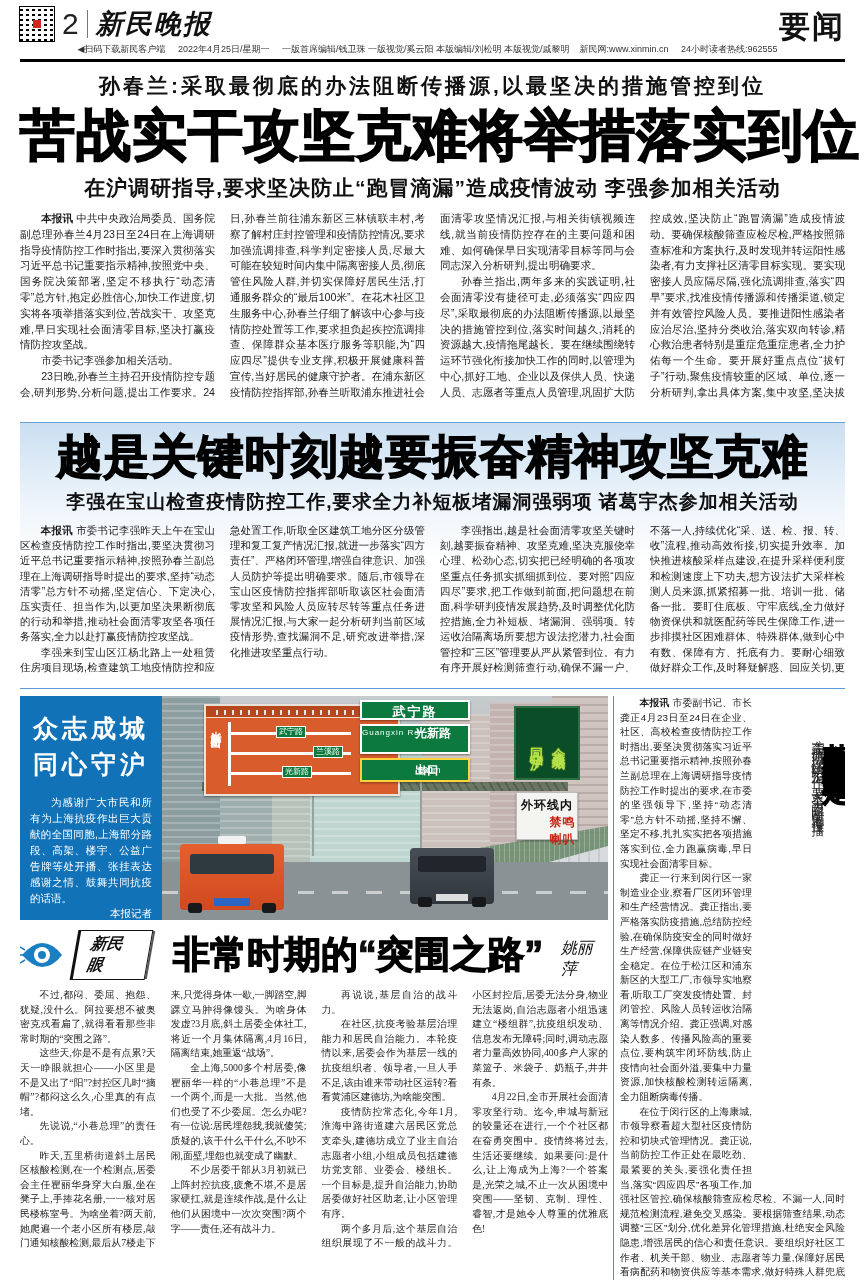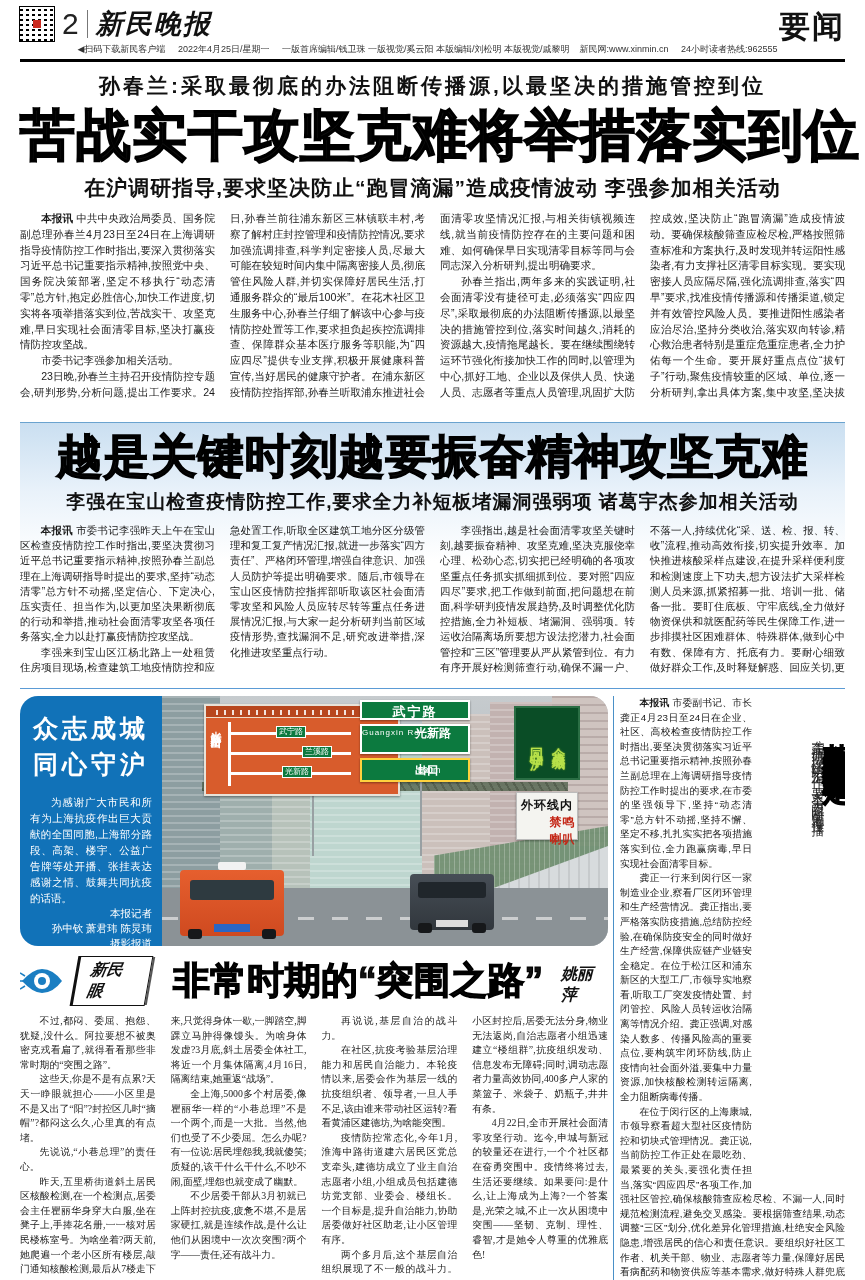--- a/index.html
+++ b/index.html
@@ -37,21 +37,21 @@
         background:linear-gradient(180deg,#cadff1 0%,#e9f2fa 26%,#ffffff 52%);
         padding:5px 0 7px;}
   .headline2{margin:2px 0 0;text-align:center;font-size:46px;line-height:52px;font-weight:900;
              letter-spacing:1px;-webkit-text-stroke:1.4px #000;white-space:nowrap;}
   .subhead2{text-align:center;font-size:19px;font-weight:700;letter-spacing:1px;margin:7px 0 8px;}
   .cols2{column-count:4;height:158px;font-size:10.4px;line-height:15.2px;color:#1a1a1a;}
   
   .midgrid{display:grid;grid-template-columns:588px 12px 225px;margin-top:7px;height:596px;}
   .vdivider{background:linear-gradient(90deg,transparent 5px,#4a90c7 5px 6px,transparent 6px);}
   
-  .photo-block{display:flex;height:250px;overflow:hidden;border-radius:18px;}
+  .photo-block{display:flex;height:224px;overflow:hidden;}
   .photo-panel{width:142px;background:#1172b8;color:#fff;box-sizing:border-box;padding:14px 10px 8px;
                display:flex;flex-direction:column;}
   .panel-title{text-align:center;font-size:25px;font-weight:900;letter-spacing:4px;line-height:36px;}
   .panel-caption{font-size:10.5px;line-height:16px;text-indent:2em;text-align:justify;margin:12px 0 0;}
   .panel-credit{margin-top:auto;text-align:right;font-size:10.5px;line-height:15px;}
   .photo-scene{position:relative;flex:1;overflow:hidden;background:linear-gradient(#c6cbce,#adb5ba 60%,#9aa3a8);}
   .photo-scene *{position:absolute;box-sizing:border-box;}
   .bldg{top:0;bottom:55px;background-image:repeating-linear-gradient(180deg,rgba(255,255,255,.22) 0 2px,transparent 2px 7px);}
   .b1{left:0;width:58px;background-color:#8d9ea1;}
   .b2{left:58px;width:52px;top:12px;background-color:#9fafad;}
@@ -76,21 +76,21 @@
   .sign-orange{left:42px;top:8px;width:196px;height:92px;background:#d85c2c;border:2px solid #e8e2d8;
                box-shadow:0 1px 2px rgba(0,0,0,.4);}
   .sign-orange .strip{left:0;right:0;top:0;height:12px;background:#b8471e;border-bottom:1px solid #f0ddc9;
         background-image:repeating-linear-gradient(90deg,rgba(255,255,255,.85) 4px 6px,transparent 6px 12px);background-size:90% 5px;background-position:6px 4px;background-repeat:no-repeat;}
   .sign-orange .stem{left:22px;top:16px;width:3px;bottom:8px;background:#fff;}
   .sign-orange .br{height:3px;background:#fff;left:25px;width:120px;}
   .r1{top:26px;} .r2{top:46px;} .r3{top:66px;}
   .exit-v{left:2px;top:16px;width:16px;bottom:4px;writing-mode:vertical-rl;color:#fff;font-size:11px;
           font-weight:700;letter-spacing:2px;line-height:16px;}
   .gpatch{background:#0c7a3f;color:#fff;font-size:8px;line-height:10px;text-align:center;border:1px solid #fff;padding:0 2px;}
-  .gp1{left:70px;top:20px;} .gp2{left:96px;top:40px;} .gp3{left:76px;top:60px;}
+  .gp1{left:70px;top:20px;} .gp2{left:107px;top:40px;} .gp3{left:76px;top:60px;}
   .sign-green{left:198px;top:4px;width:110px;background:#0c7a3f;border:2px solid #fff;color:#fff;
               text-align:center;box-shadow:0 1px 2px rgba(0,0,0,.4);}
   .sg1{height:20px;font-size:13px;font-weight:700;line-height:19px;letter-spacing:2px;}
   .sg2{top:28px;height:30px;font-size:12px;font-weight:700;line-height:14px;}
   .sg2 small{display:block;font-size:8px;font-weight:400;letter-spacing:1px;}
   .sg3{top:62px;height:24px;font-size:12px;font-weight:700;line-height:20px;border-color:#ffd23e;}
   .sg3 small{font-size:9px;font-weight:400;margin-left:3px;}
   .led{left:352px;top:10px;width:66px;height:74px;background:#0a4d26;border:2px solid #2a6e44;
        display:flex;align-items:center;justify-content:center;gap:4px;}
   .led span{writing-mode:vertical-rl;color:#b8e24a;font-size:13px;font-weight:700;letter-spacing:3px;
@@ -115,21 +115,21 @@
   
   .eye-sec{margin-top:10px;}
   .eye-head{display:flex;align-items:center;gap:10px;height:50px;}
   .eye-icon{flex:0 0 auto;line-height:0;}
   .eye-label-box{border:1px solid #111;border-left:3px solid #111;transform:skewX(-10deg);
                  padding:3px 12px;font-size:16px;font-weight:900;font-style:italic;background:#fff;
                  box-shadow:3px 0 0 -1px #555;}
   .eye-headline{margin:0 0 0 14px;font-size:37px;font-weight:900;-webkit-text-stroke:1.2px #000;
                 letter-spacing:0;white-space:nowrap;}
   .eye-author{margin-left:8px;font-family:"Liberation Serif","DejaVu Serif",serif;font-style:italic;
-              font-size:16px;align-self:flex-end;font-weight:bold;}
+              font-size:16px;align-self:flex-end;}
   .cols-eye{column-count:4;height:268px;font-size:9.8px;line-height:14.6px;margin-top:8px;
             font-family:"Liberation Serif","DejaVu Serif",serif;color:#222;}
   
   .gong{font-size:9.8px;line-height:14.6px;text-align:justify;color:#1a1a1a;height:596px;overflow:hidden;}
   .v-head-wrap{float:right;width:86px;height:452px;margin:24px 0 6px 7px;display:flex;flex-direction:row;
                justify-content:flex-end;gap:6px;}
   .v-sub{writing-mode:vertical-rl;font-size:13px;letter-spacing:4px;color:#222;padding-top:10px;}
   .v-title{writing-mode:vertical-rl;font-size:29px;font-weight:900;-webkit-text-stroke:1.2px #000;
            letter-spacing:2px;font-family:"Liberation Serif","DejaVu Serif",serif;}
 </style>

